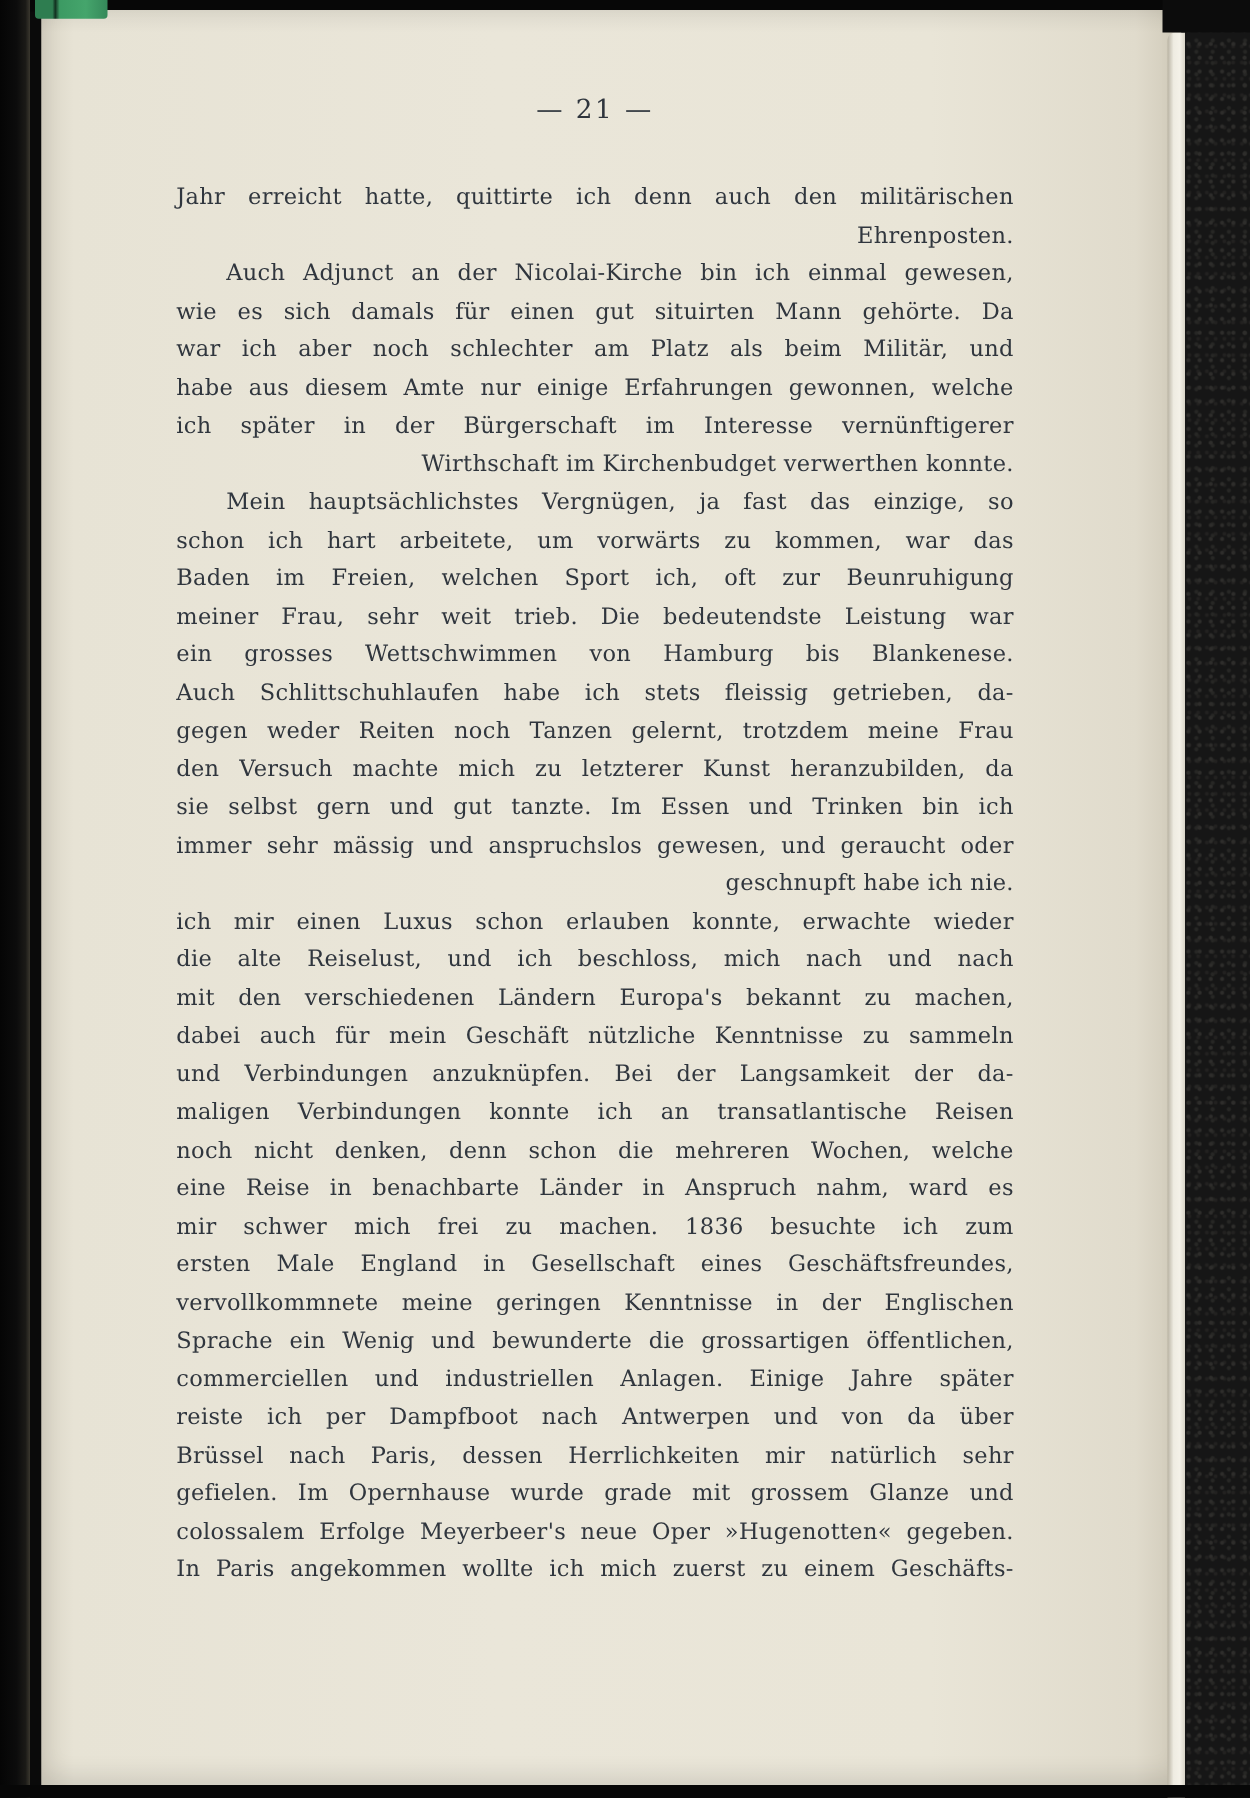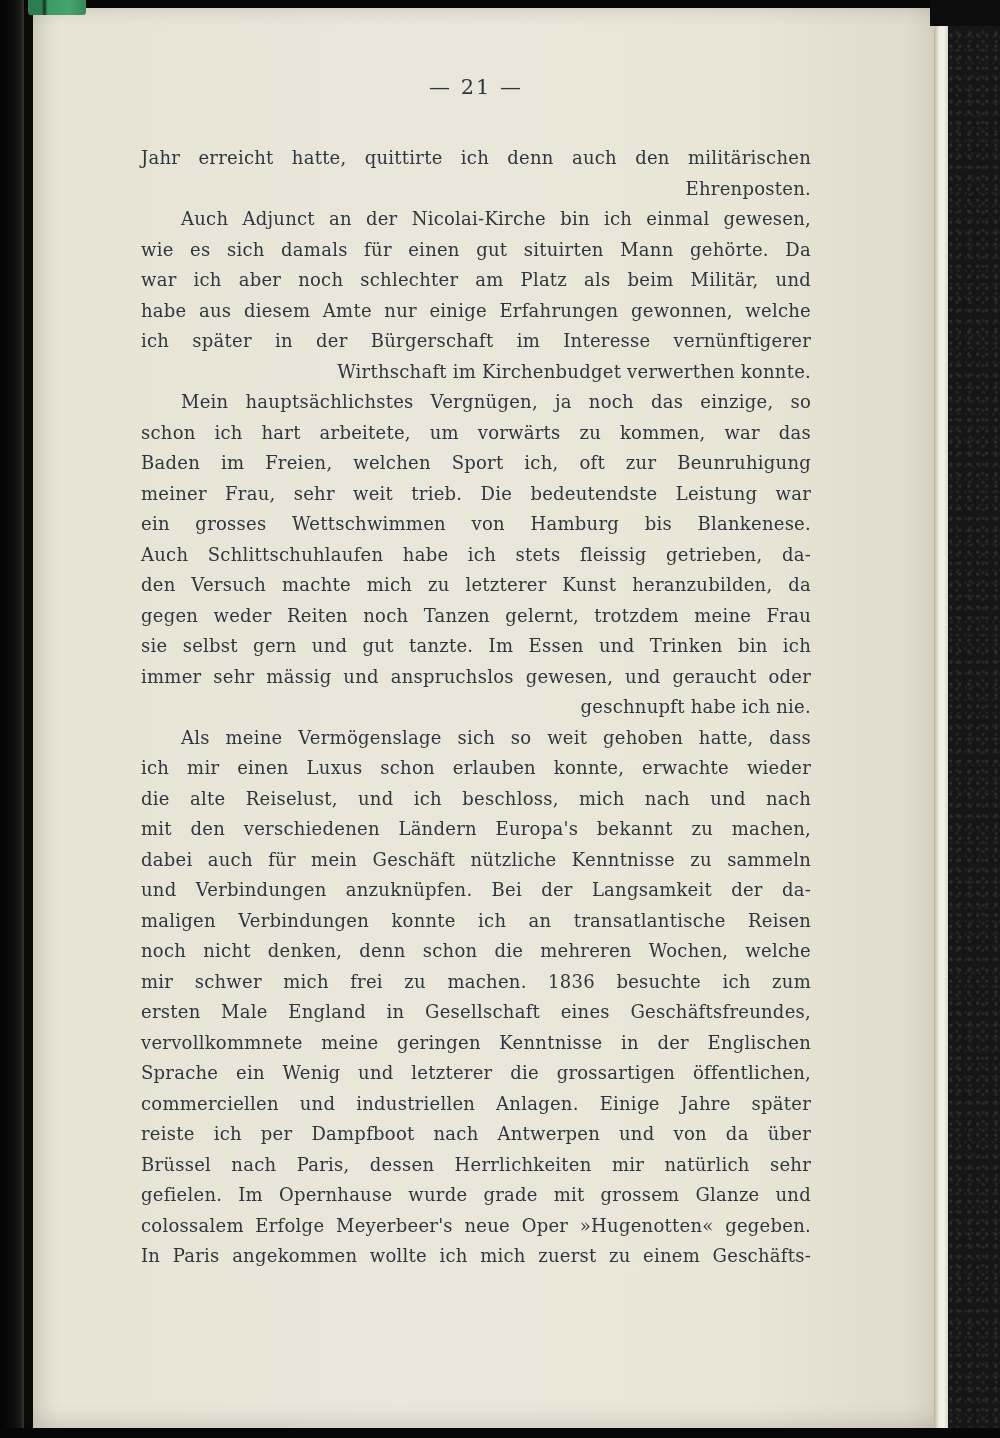--- a/index.html
+++ b/index.html
@@ -125,45 +125,45 @@
         </div>
         <div class="paragraph">
           <div class="line jl ind">Auch Adjunct an der Nicolai-Kirche bin ich einmal gewesen,</div>
           <div class="line jl">wie es sich damals für einen gut situirten Mann gehörte.  Da</div>
           <div class="line jl">war ich aber noch schlechter am Platz als beim Militär, und</div>
           <div class="line jl">habe aus diesem Amte nur einige Erfahrungen gewonnen, welche</div>
           <div class="line jl">ich später in der Bürgerschaft im Interesse vernünftigerer</div>
           <div class="line">Wirthschaft im Kirchenbudget verwerthen konnte.</div>
         </div>
         <div class="paragraph">
-          <div class="line jl ind">Mein hauptsächlichstes Vergnügen, ja noch das einzige, so</div>
+          <div class="line jl ind">Mein hauptsächlichstes Vergnügen, ja fast das einzige, so</div>
           <div class="line jl">schon ich hart arbeitete, um vorwärts zu kommen, war das</div>
           <div class="line jl">Baden im Freien, welchen Sport ich, oft zur Beunruhigung</div>
           <div class="line jl">meiner Frau, sehr weit trieb.  Die bedeutendste Leistung war</div>
           <div class="line jl">ein grosses Wettschwimmen von Hamburg bis Blankenese.</div>
           <div class="line jl">Auch Schlittschuhlaufen habe ich stets fleissig getrieben, da-</div>
+          <div class="line jl">gegen weder Reiten noch Tanzen gelernt, trotzdem meine Frau</div>
           <div class="line jl">den Versuch machte mich zu letzterer Kunst heranzubilden, da</div>
-          <div class="line jl">gegen weder Reiten noch Tanzen gelernt, trotzdem meine Frau</div>
           <div class="line jl">sie selbst gern und gut tanzte.  Im Essen und Trinken bin ich</div>
           <div class="line jl">immer sehr mässig und anspruchslos gewesen, und geraucht oder</div>
           <div class="line">geschnupft habe ich nie.</div>
         </div>
         <div class="paragraph">
-          <div class="line jl ind">Als meine Vermögenslage sich so weit gehoben hatte, dass</div>
           <div class="line jl">ich mir einen Luxus schon erlauben konnte, erwachte wieder</div>
           <div class="line jl">die alte Reiselust, und ich beschloss, mich nach und nach</div>
           <div class="line jl">mit den verschiedenen Ländern Europa's bekannt zu machen,</div>
           <div class="line jl">dabei auch für mein Geschäft nützliche Kenntnisse zu sammeln</div>
           <div class="line jl">und Verbindungen anzuknüpfen.  Bei der Langsamkeit der da-</div>
           <div class="line jl">maligen Verbindungen konnte ich an transatlantische Reisen</div>
           <div class="line jl">noch nicht denken, denn schon die mehreren Wochen, welche</div>
+          <div class="line jl">eine Reise in benachbarte Länder in Anspruch nahm, ward es</div>
           <div class="line jl">mir schwer mich frei zu machen.  1836 besuchte ich zum</div>
           <div class="line jl">ersten Male England in Gesellschaft eines Geschäftsfreundes,</div>
           <div class="line jl">vervollkommnete meine geringen Kenntnisse in der Englischen</div>
-          <div class="line jl">Sprache ein Wenig und letzterer die grossartigen öffentlichen,</div>
+          <div class="line jl">Sprache ein Wenig und bewunderte die grossartigen öffentlichen,</div>
           <div class="line jl">commerciellen und industriellen Anlagen.  Einige Jahre später</div>
           <div class="line jl">reiste ich per Dampfboot nach Antwerpen und von da über</div>
           <div class="line jl">Brüssel nach Paris, dessen Herrlichkeiten mir natürlich sehr</div>
           <div class="line jl">gefielen.  Im Opernhause wurde grade mit grossem Glanze und</div>
           <div class="line jl">colossalem Erfolge Meyerbeer's neue Oper »Hugenotten« gegeben.</div>
           <div class="line jl">In Paris angekommen wollte ich mich zuerst zu einem Geschäfts-</div>
         </div>
       </div>
   </div>
 

